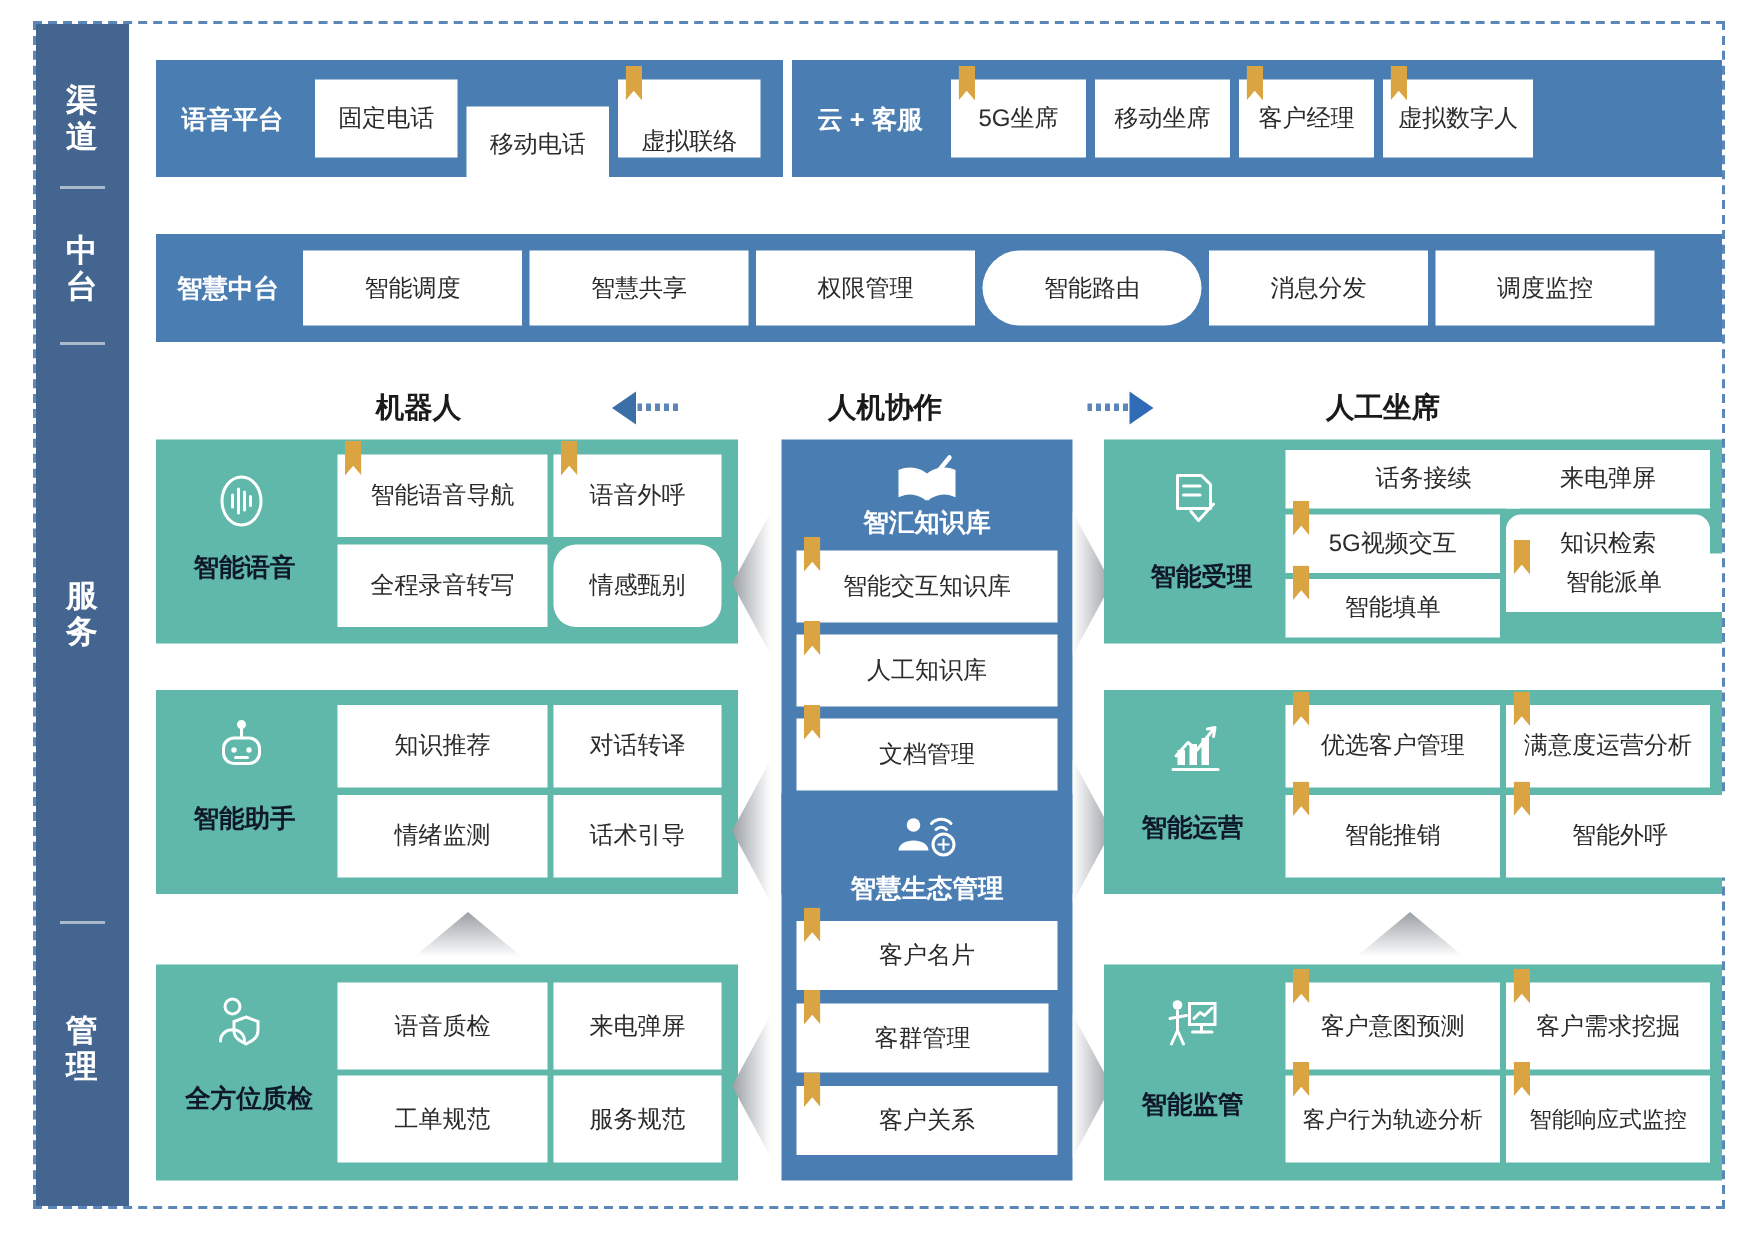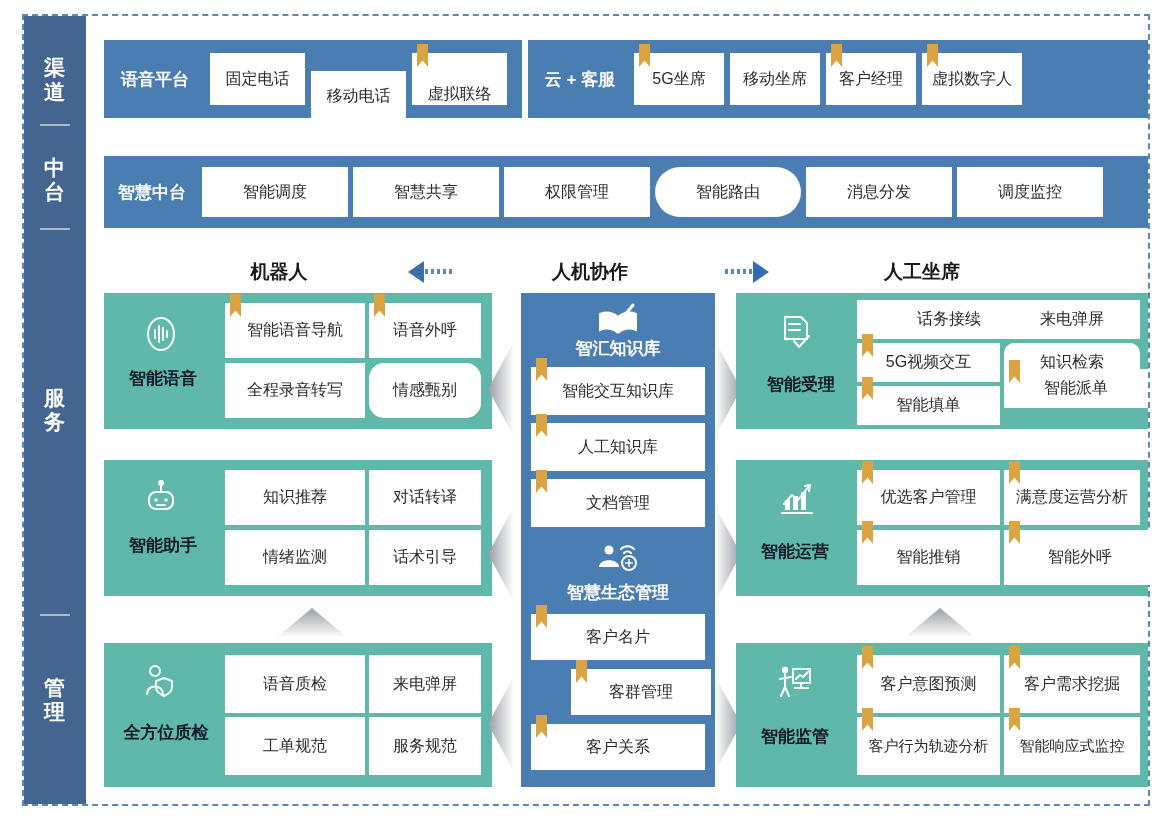--- a/index.html
+++ b/index.html
@@ -375,21 +375,21 @@
         <line x1="34" y1="24" x2="42" y2="24" stroke-width="1.4"></line>
         <line x1="38" y1="20" x2="38" y2="28" stroke-width="1.4"></line>
       </svg>
     </div>
     <div class="cpanel-head" style="top:52px;">智慧生态管理</div>
 
     <div class="tile" style="position:absolute; left:10px; top:85px; width:174px; height:46px;">
       <i class="bm"></i>
       <span>客户名片</span>
       </div>
-    <div class="tile" style="position:absolute; left:10px; top:140px; width:140px; height:46px;margin-left:40px;">
+    <div class="tile" style="position:absolute; left:10px; top:140px; width:168px; height:46px;">
       <i class="bm"></i>
       <span>客群管理</span>
       </div>
     <div class="tile" style="position:absolute; left:10px; top:195px; width:174px; height:46px;">
       <i class="bm"></i>
       <span>客户关系</span>
       </div>
   </div>
 
   <div class="chev" style="left:464px; top:325px;">

